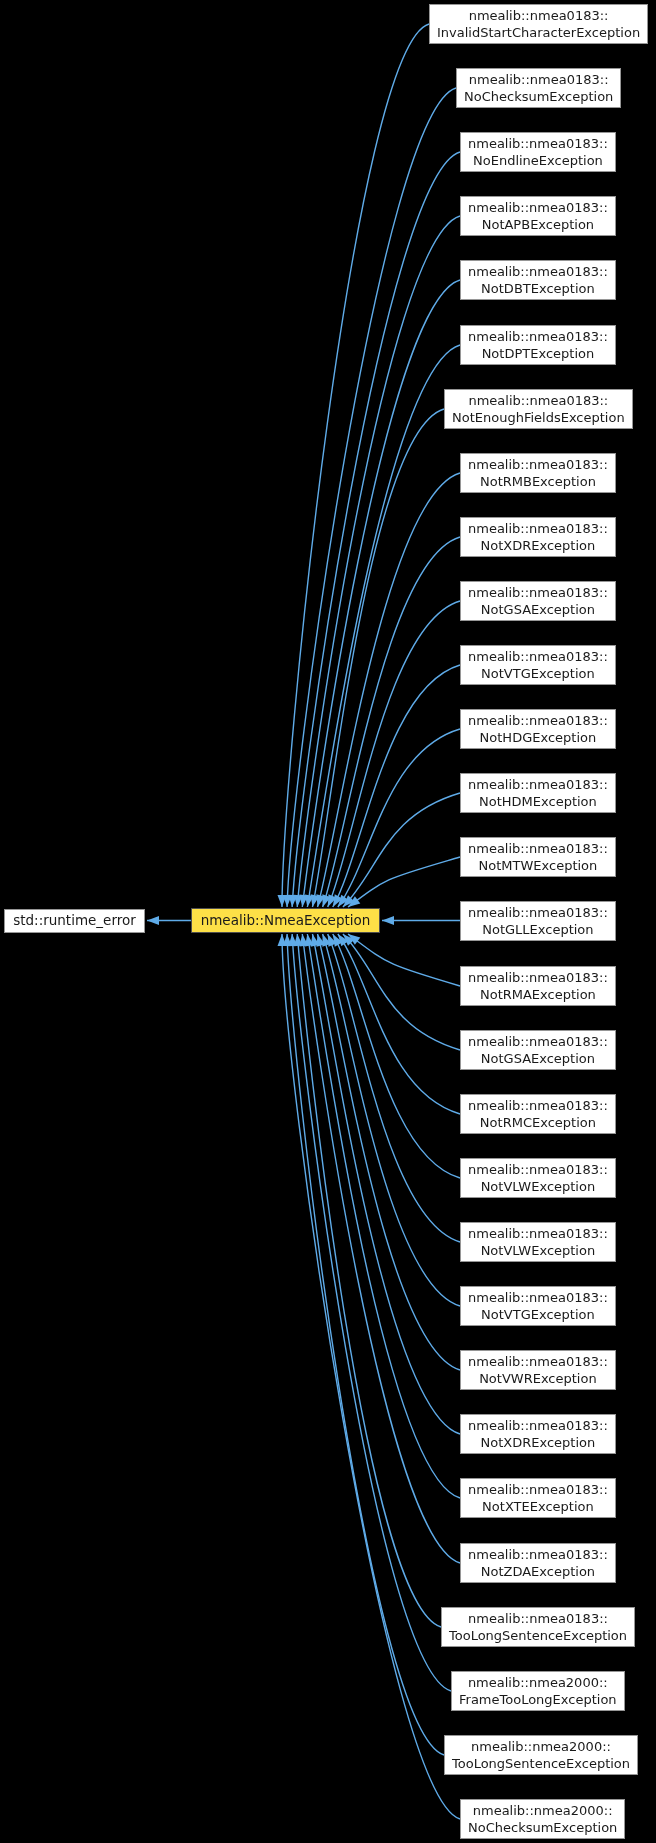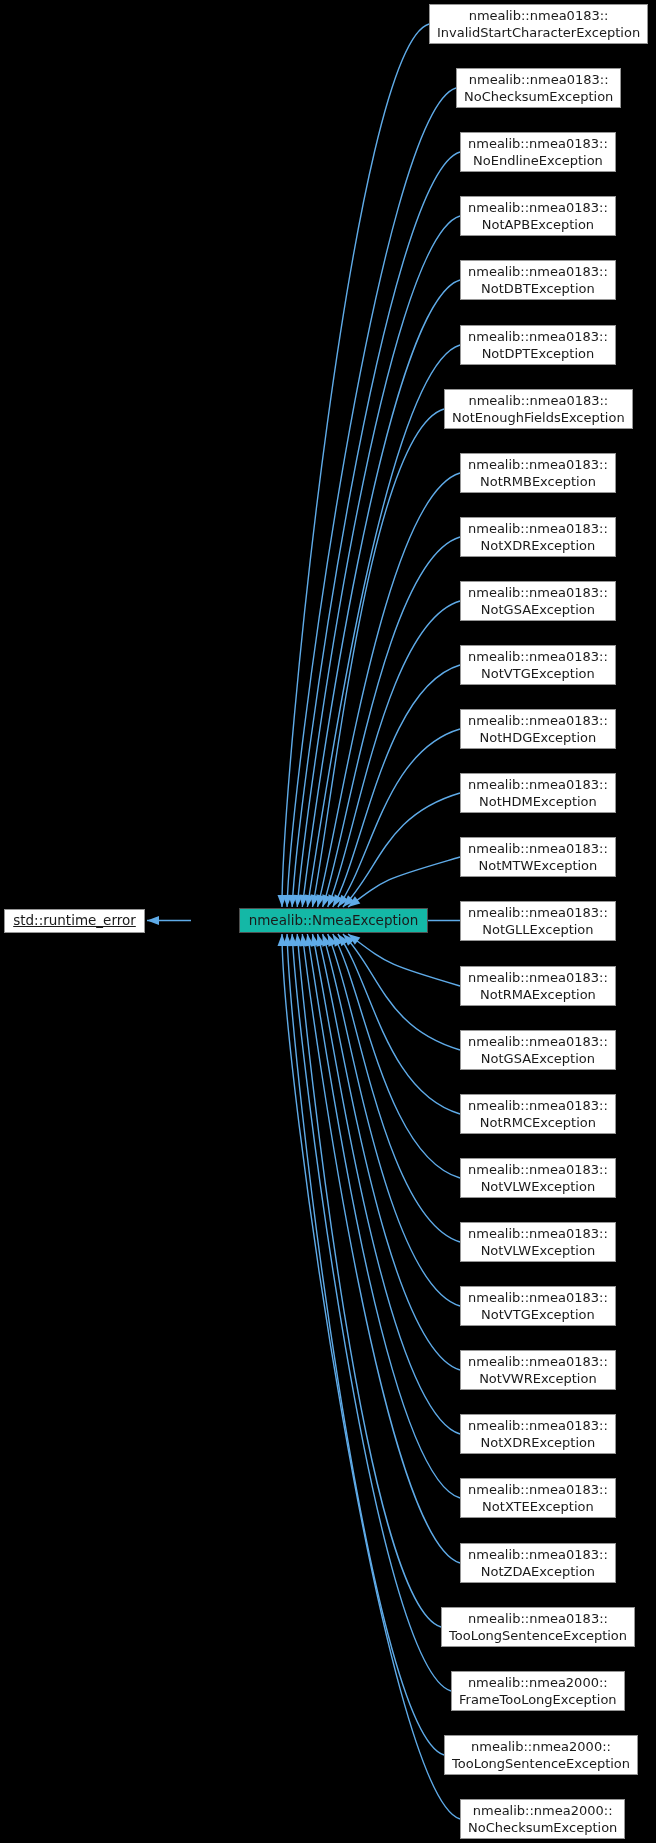--- a/index.html
+++ b/index.html
@@ -20,21 +20,21 @@
     background: #ffffff;
     border: 1.4px solid #969696;
     color: #1a1a1a;
     text-align: center;
     white-space: nowrap;
   }
   .single {
     height: 25px; line-height: 22px;
     font-size: 13.5px;
   }
-  #base-node   { left: 4px;   top: 909px; width: 141px; height: 24px; line-height: 21px; text-decoration: underline; }
+  #base-node   { left: 4px;   top: 909px; width: 141px; height: 24px; line-height: 21px; }
   #center-node { left: 191px; top: 908px; width: 189px; background: #9C9C9C; border-color: #4F4F4F; }
   .dnode {
     height: 40px;
     padding: 3px 7px;
     font-size: 13px; line-height: 16.5px;
   }
   .dnode span { display: block; }
 </style>
 </head>
 <body>
@@ -76,21 +76,21 @@
       <path d="M 451 1691 C 376 1669, 298.30769230769226 1052.8461538461538, 292.15384615384613 934" class="edge" stroke="#5FABE8" marker-end="url(#arrow)"></path>
       <path d="M 444 1755 C 369 1733, 290.1538461538462 1060.923076923077, 287.0769230769231 934" class="edge" stroke="#5FABE8" marker-end="url(#arrow)"></path>
       <path d="M 460 1819 C 385 1797, 282 1069, 282 934" class="edge" stroke="#5FABE8" marker-end="url(#arrow)"></path>
       <path d="M 191 920.5 L 147 920.5" class="edge" stroke="#5FABE8" marker-end="url(#arrow)"></path>
     </svg>
 
   <div id="base-node" class="node single" style="background: rgb(255, 255, 255);">
     <span>std::runtime_error</span>
   </div>
 
-  <div id="center-node" class="node single" style="background: #14b8a6; margin-left: 48px;">
+  <div id="center-node" class="node single" style="background: #fde047;">
     <span>nmealib::NmeaException</span>
   </div>
 
   <div id="derived-container">
       <div class="node dnode" style="top: 4px; left: 429px;">
       <span class="ns">nmealib::nmea0183::</span>
       <span class="cls">InvalidStartCharacterException</span>
     </div>
       <div class="node dnode" style="top: 68px; left: 456px;">
       <span class="ns">nmealib::nmea0183::</span>

